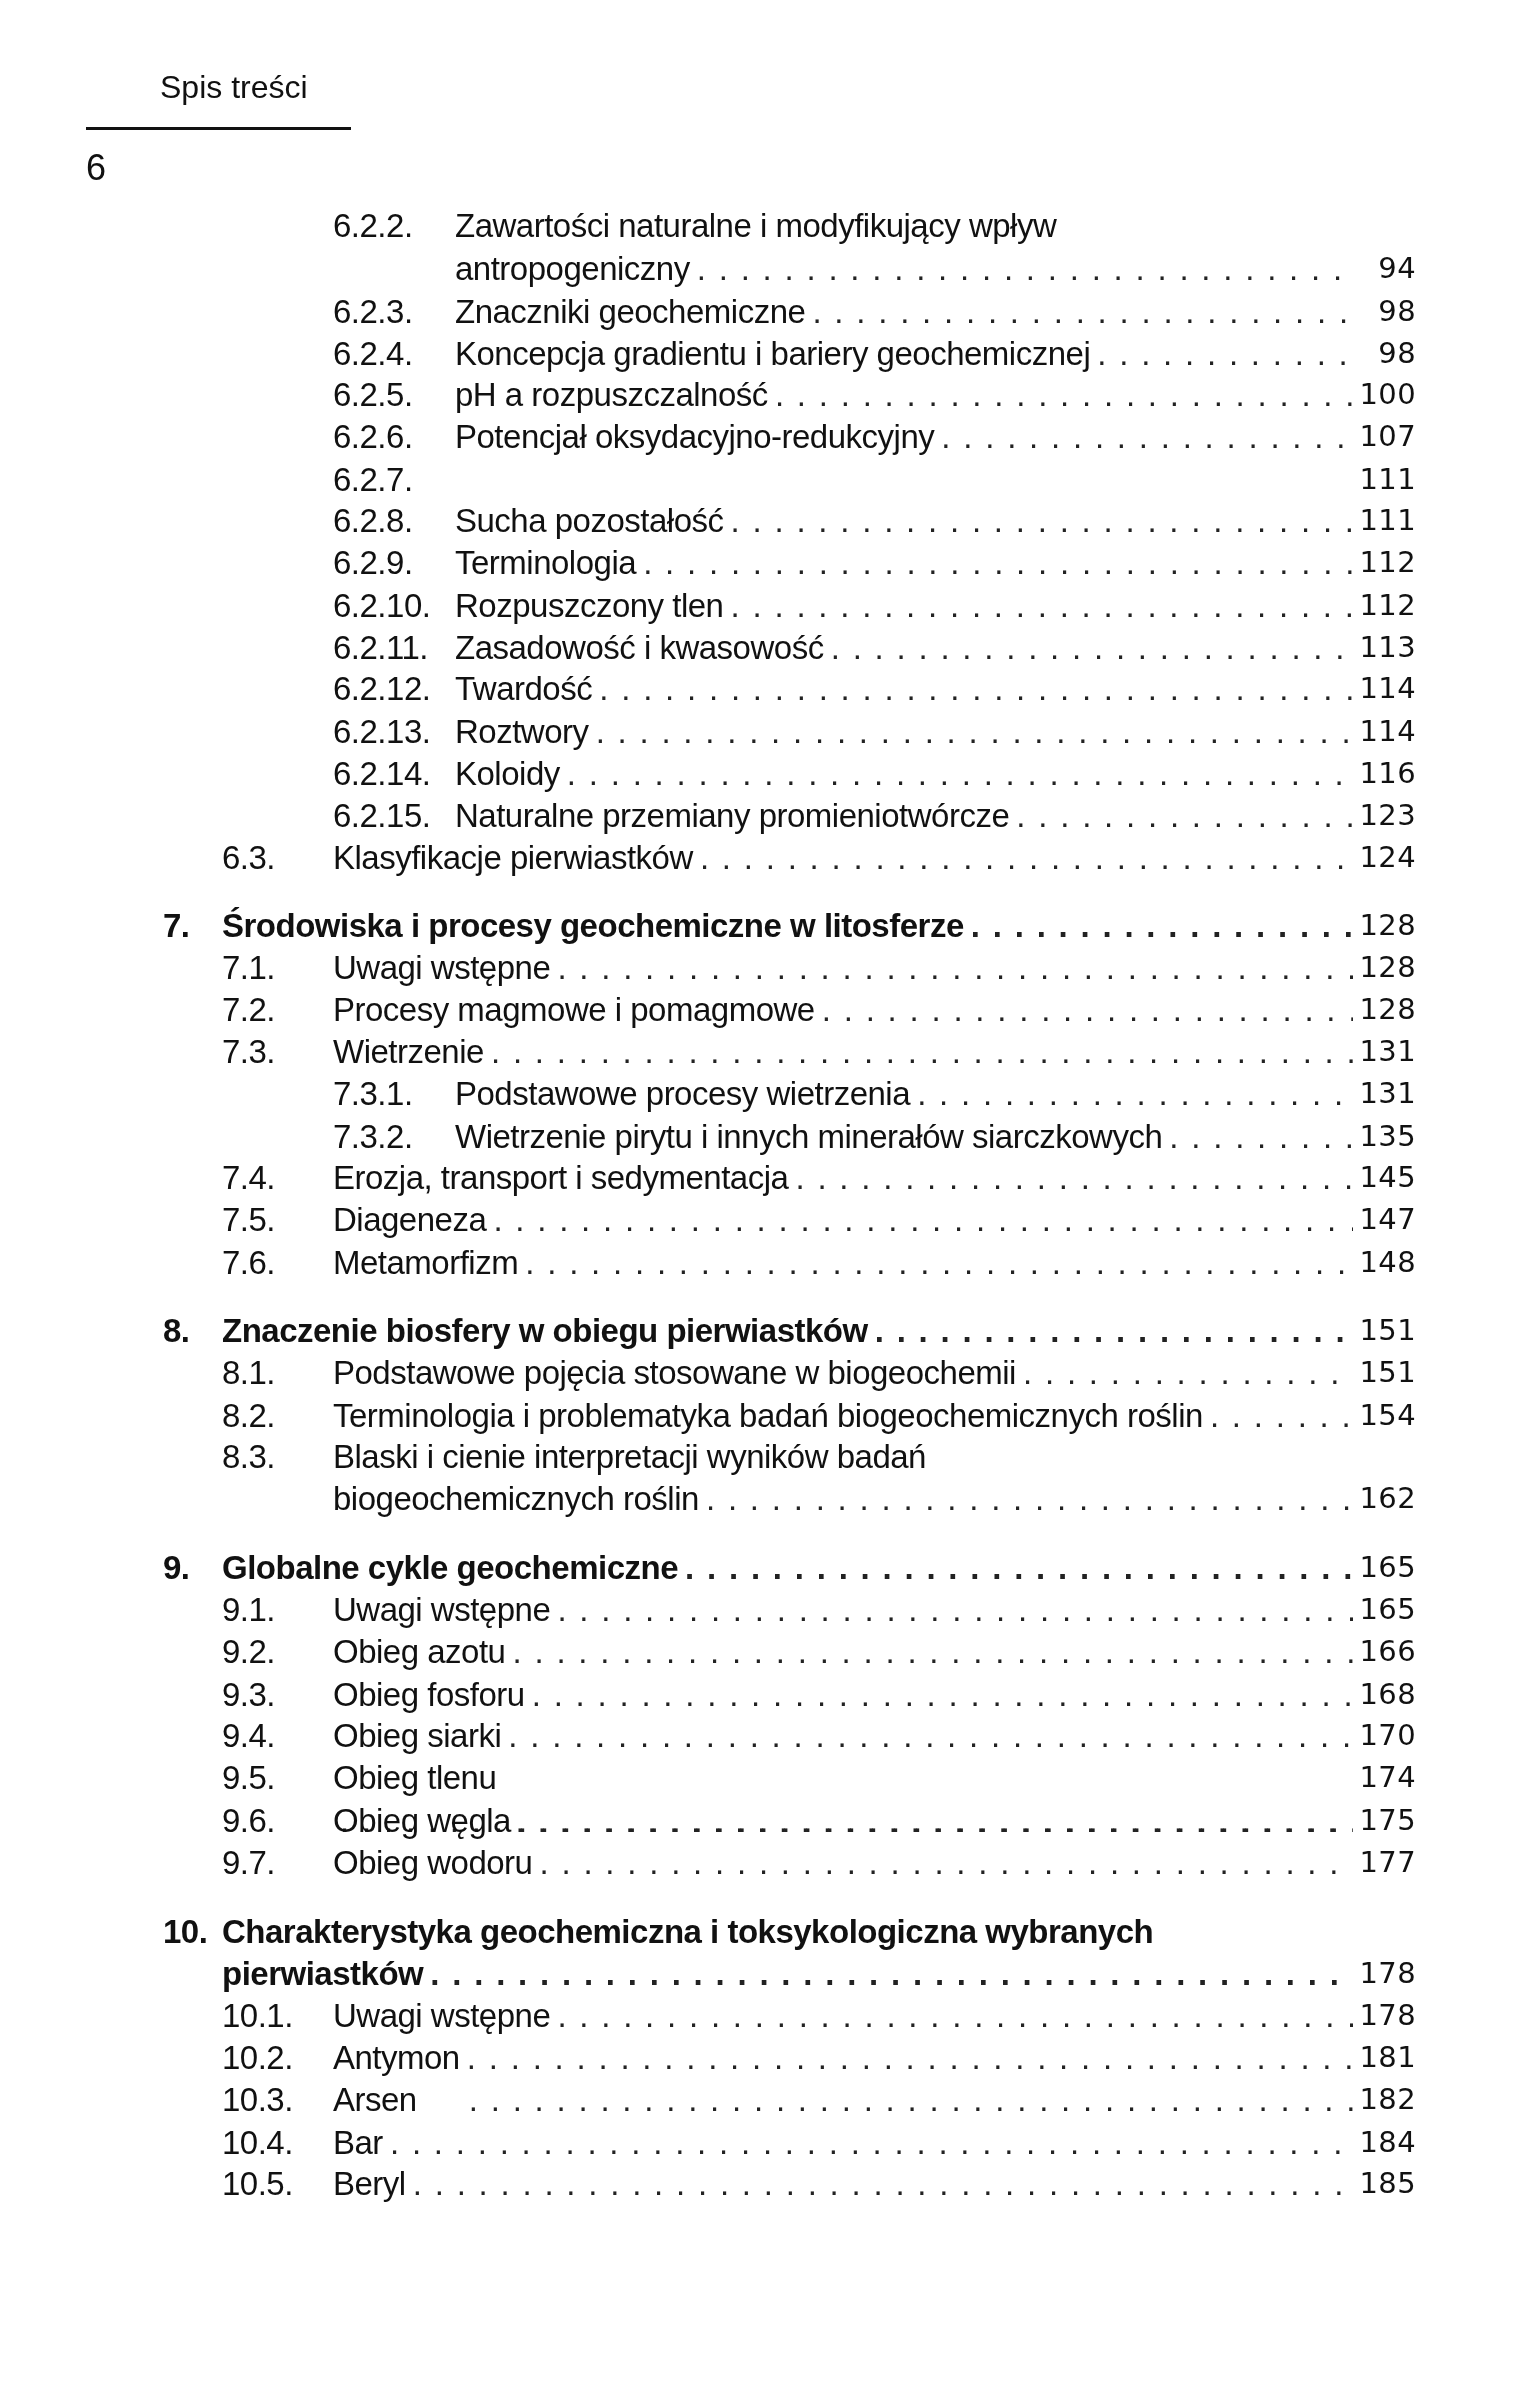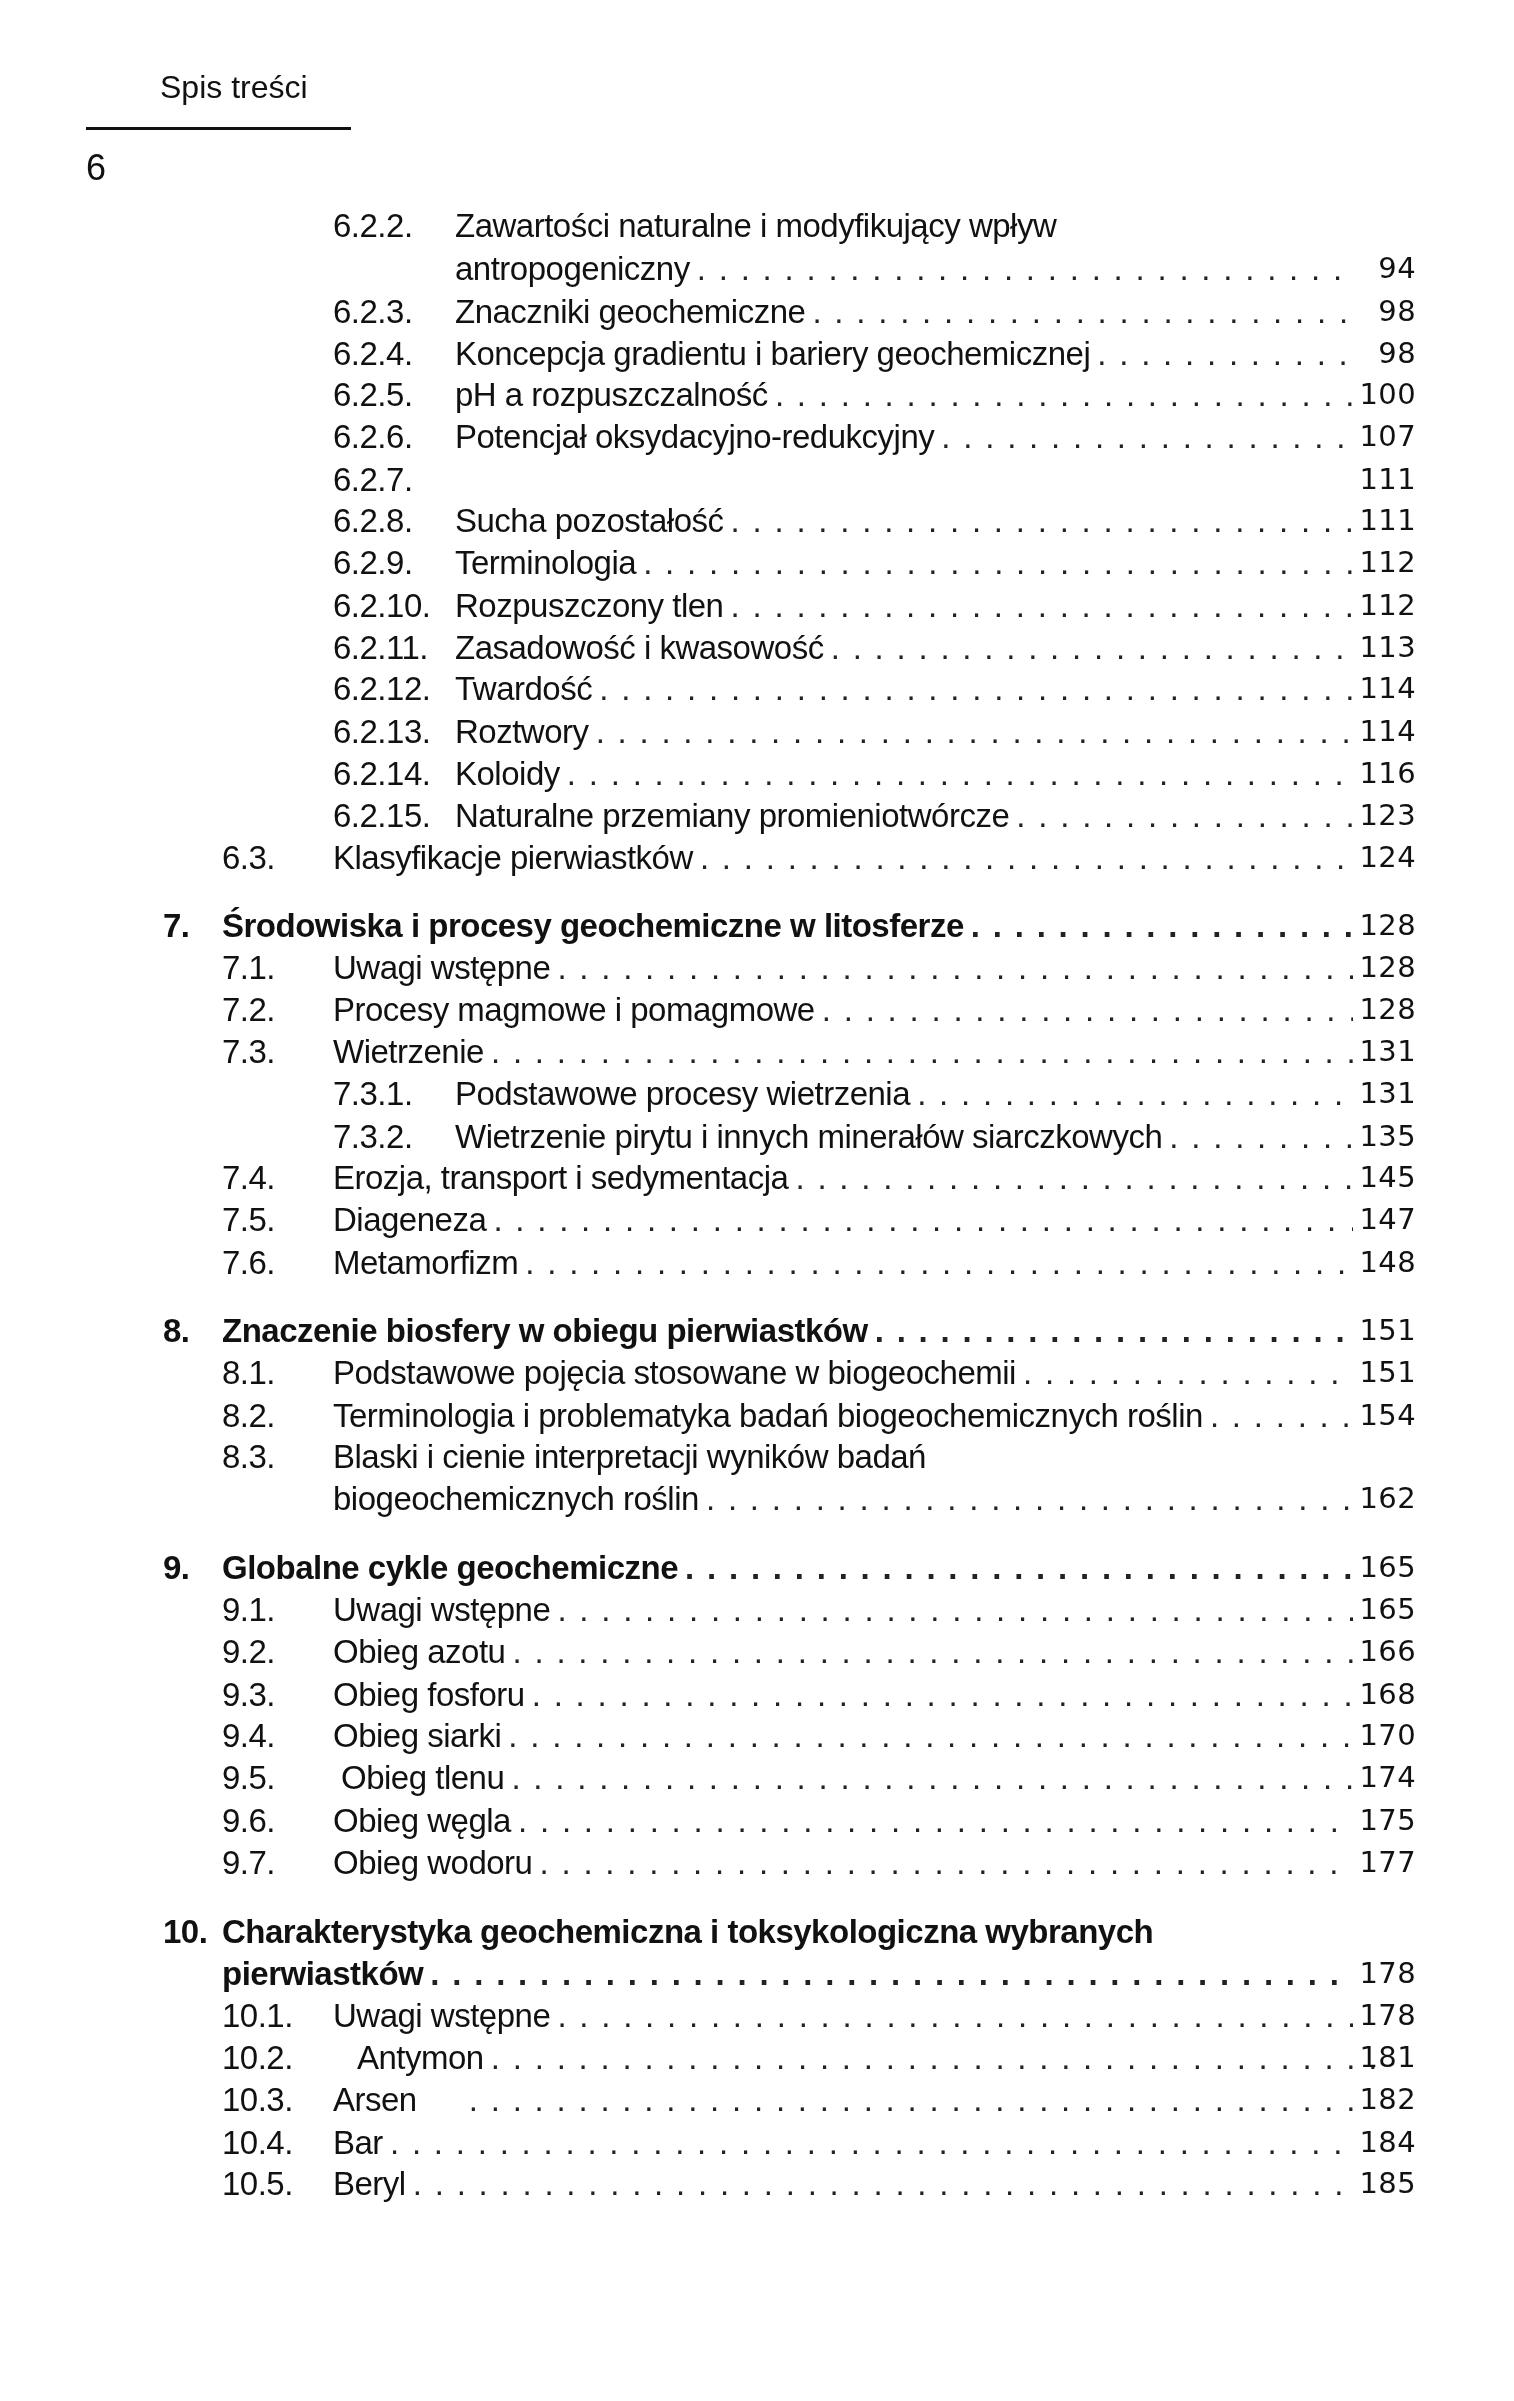--- a/index.html
+++ b/index.html
@@ -294,21 +294,21 @@
     <div class="row" style="top: 1714px; left: 0px; width: 1514px;">
       <span class="num" style="left: 222px;">9.4.</span>
       <span class="title" style="left: 333px; width: 1027px;">
         <span class="txt">Obieg siarki</span>
         <span class="leader"></span>
       </span>
       <span class="pg">170</span>
     </div>
     <div class="row" style="top: 1756px; left: 0px; width: 1514px;">
       <span class="num" style="left: 222px;">9.5.</span>
-      <span class="title" style="left: 341px; width: 1027px;">
+      <span class="title" style="left: 333px; width: 1027px; flex-direction: column;">
         <span class="txt">Obieg tlenu</span>
         <span class="leader"></span>
       </span>
       <span class="pg">174</span>
     </div>
     <div class="row" style="top: 1799px; left: 0px; width: 1514px;">
       <span class="num" style="left: 222px;">9.6.</span>
       <span class="title" style="left: 333px; width: 1027px;">
         <span class="txt">Obieg węgla</span>
         <span class="leader"></span>
@@ -340,21 +340,21 @@
     <div class="row" style="top: 1994px; left: 0px; width: 1514px;">
       <span class="num" style="left: 222px;">10.1.</span>
       <span class="title" style="left: 333px; width: 1027px;">
         <span class="txt">Uwagi wstępne</span>
         <span class="leader"></span>
       </span>
       <span class="pg">178</span>
     </div>
     <div class="row" style="top: 2036px; left: 0px; width: 1514px;">
       <span class="num" style="left: 222px;">10.2.</span>
-      <span class="title" style="left: 333px; width: 1027px; margin-left: 24px;">
+      <span class="title" style="left: 333px; width: 1027px;">
         <span class="txt">Antymon</span>
         <span class="leader"></span>
       </span>
       <span class="pg">181</span>
     </div>
     <div class="row" style="top: 2078px; left: 0px; width: 1514px;">
       <span class="num" style="left: 222px;">10.3.</span>
       <span class="title" style="left: 333px; width: 1027px; gap: 45px;">
         <span class="txt">Arsen</span>
         <span class="leader"></span>

